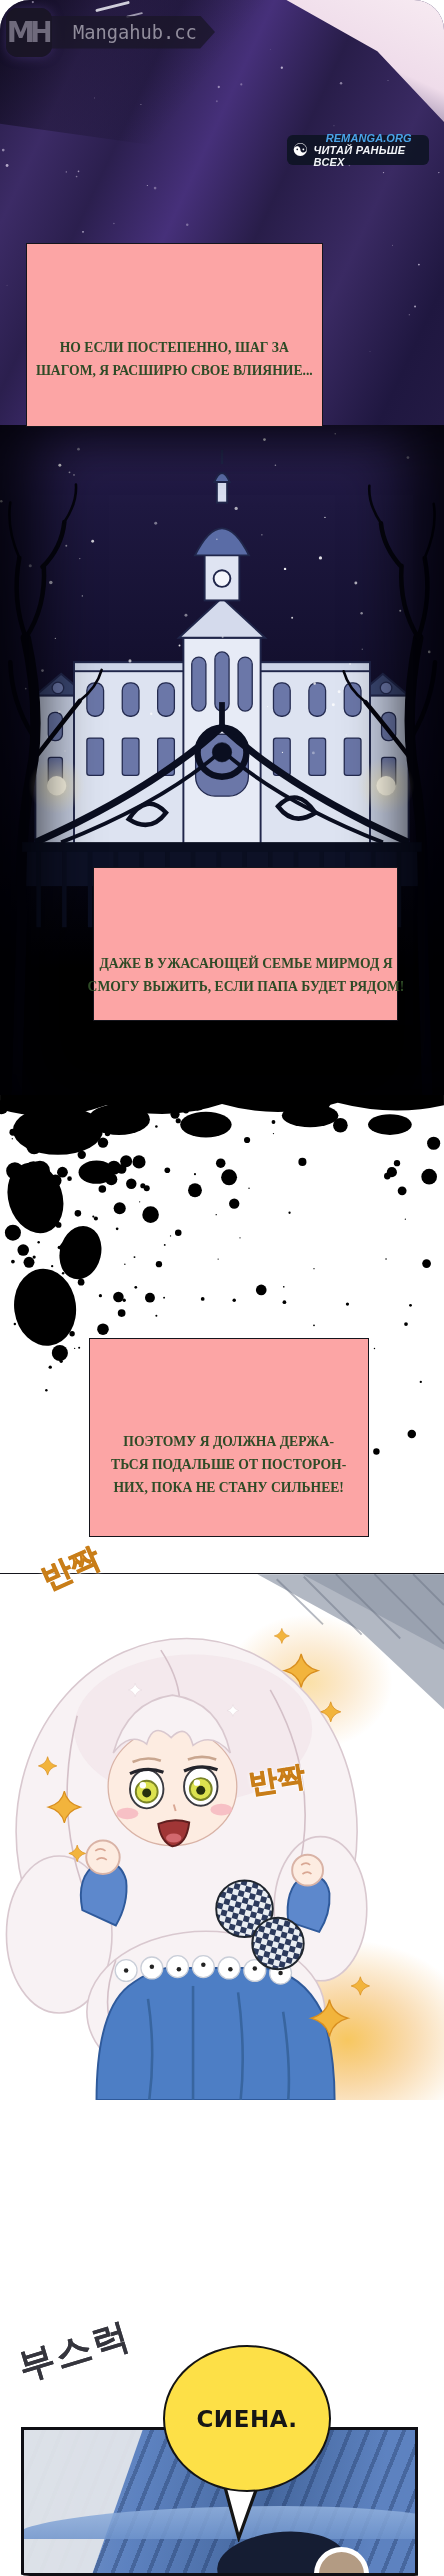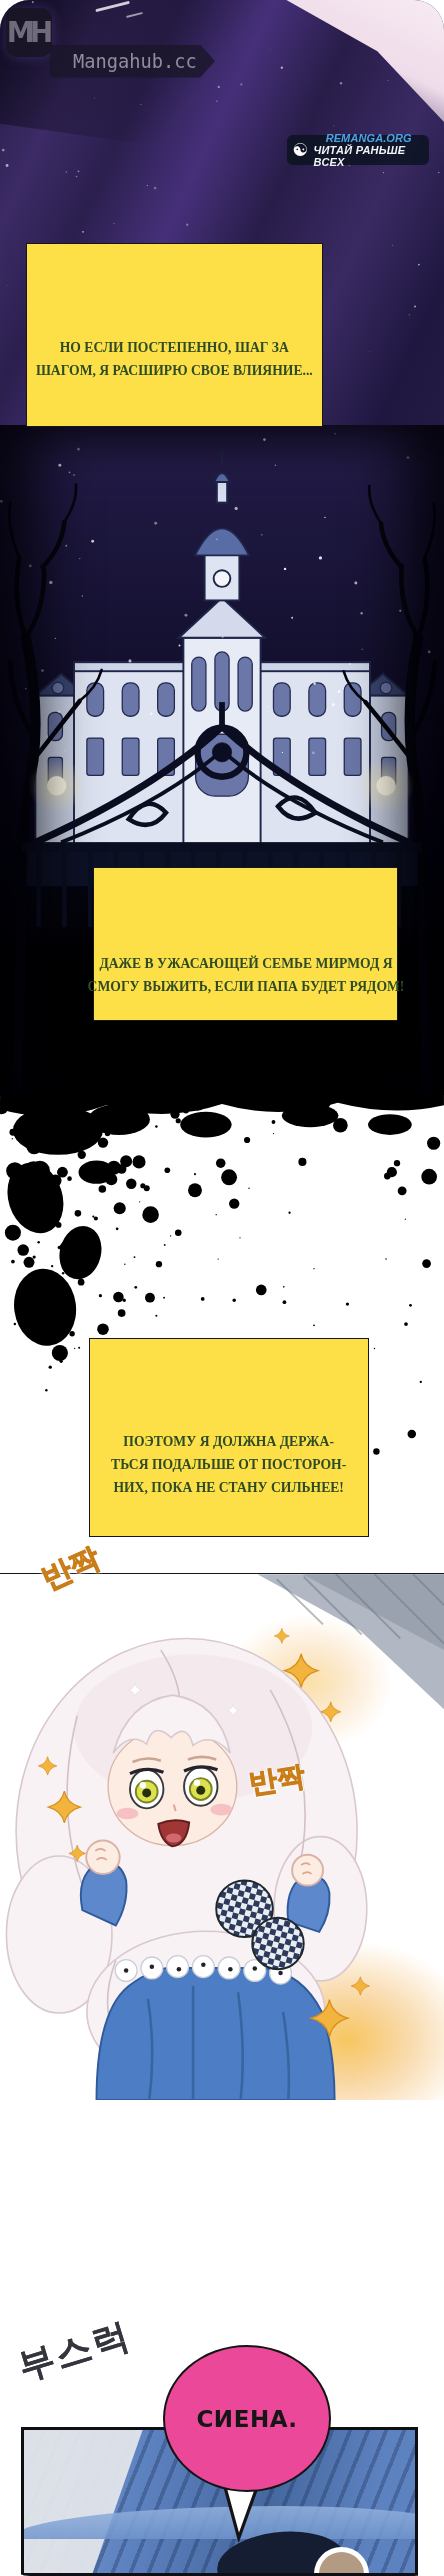--- a/index.html
+++ b/index.html
@@ -23,34 +23,34 @@
   #slash2{left:126px;top:14px;width:16.7px;height:1.9px;transform:rotate(-14deg);opacity:.6;}
 
   
   #wm-logo{left:6.4px;top:7.7px;width:46px;height:49px;border-radius:11.6px;
     background:rgba(26,22,38,.92);display:flex;align-items:center;justify-content:center;
     box-shadow:0 0 11.6px rgba(120,90,200,.35);}
   #wm-logo span{font-family:"DejaVu Sans",sans-serif;font-weight:bold;font-size:28px;
     color:#6f6a7c;letter-spacing:-.18em;padding-right:3.9px;}
   #wm-bar{left:50px;top:15.5px;width:165px;height:33px;background:rgba(26,22,40,.78);
     clip-path:polygon(0 0,91% 0,100% 50%,91% 100%,0 100%);
-    display:flex;align-items:center;margin-top:29px;}
+    display:flex;align-items:center;}
   #wm-bar span{font-family:"DejaVu Sans Mono",monospace;font-size:18.7px;color:#918d9c;
     padding-left:23px;}
 
   
   #promo{left:287px;top:135px;width:142px;height:30px;border-radius:5.8px;
     background:rgba(13,19,34,.88);display:flex;align-items:center;gap:5.2px;padding:0 5.2px;box-sizing:border-box;}
   #promo .yy{font-family:"DejaVu Sans",sans-serif;font-size:18px;color:#fff;line-height:1;}
   #promo .col{display:flex;flex-direction:column;line-height:1.12;align-items:center;}
   #promo .site{font-style:italic;font-weight:bold;font-size:11px;color:#4aa3e8;letter-spacing:0.1px;}
   #promo .tag{font-style:italic;font-weight:bold;font-size:11px;color:#f2f4f8;letter-spacing:0.2px;}
 
   
-  .cap{background:#fde047;border:1.9px solid #15151c;display:flex;flex-direction:column;
+  .cap{background:#fca5a5;border:1.9px solid #15151c;display:flex;flex-direction:column;
     align-items:center;justify-content:center;text-align:center;z-index:6;}
   .cap .txt{font-family:"Liberation Serif",serif;font-weight:bold;color:#2e4b26;
     font-size:15.5px;line-height:1.5;transform:scaleX(.88);white-space:nowrap;}
   #bubble-1{left:26px;top:243px;width:295px;height:182px;}
   #bubble-1 .inner{transform:translateY(23px);}
   #bubble-2{left:93px;top:867px;width:303px;height:152px;}
   #bubble-2 .inner{transform:translateY(30px);}
   #bubble-3{left:89px;top:1338px;width:278px;height:197px;}
   #bubble-3 .inner{transform:translateY(26px);}
 
@@ -89,21 +89,21 @@
     background:#e2e5ea;clip-path:polygon(0 0,100% 0,58% 100%,0 100%);opacity:.95;}
   #panel .fold{position:absolute;left:-13px;top:76px;width:451px;height:33px;
     background:linear-gradient(#93b2de,#6f94cc);border-radius:60% 40% 0 0/100% 70% 0 0;opacity:.85;}
   #panel .hair-blob{position:absolute;left:193px;top:102px;width:129px;height:64px;
     background:#151d33;border-radius:55% 60% 25% 30%;transform:rotate(-7deg);}
   #panel .toy-ring{position:absolute;left:290px;top:117px;width:55px;height:55px;
     border-radius:50%;background:#b39b83;border:5.8px solid #fff;box-sizing:border-box;}
 
   #siena-tail{left:213px;top:2472px;z-index:2;}
   #siena-bubble{left:163px;top:2345px;width:164px;height:143px;border-radius:50%;
-    background:#ec4899;border:2.6px solid #141414;display:flex;align-items:center;justify-content:center;z-index:3;}
+    background:#fde047;border:2.6px solid #141414;display:flex;align-items:center;justify-content:center;z-index:3;}
   #siena-bubble span{font-family:"DejaVu Sans",sans-serif;font-weight:bold;font-size:23px;
     color:#161616;letter-spacing:0.6px;}
 </style>
 </head>
 <body>
 
 <div class="page">
 
   <div class="abs" id="sec-top">
     <div class="abs" id="top-darkslash"></div>

